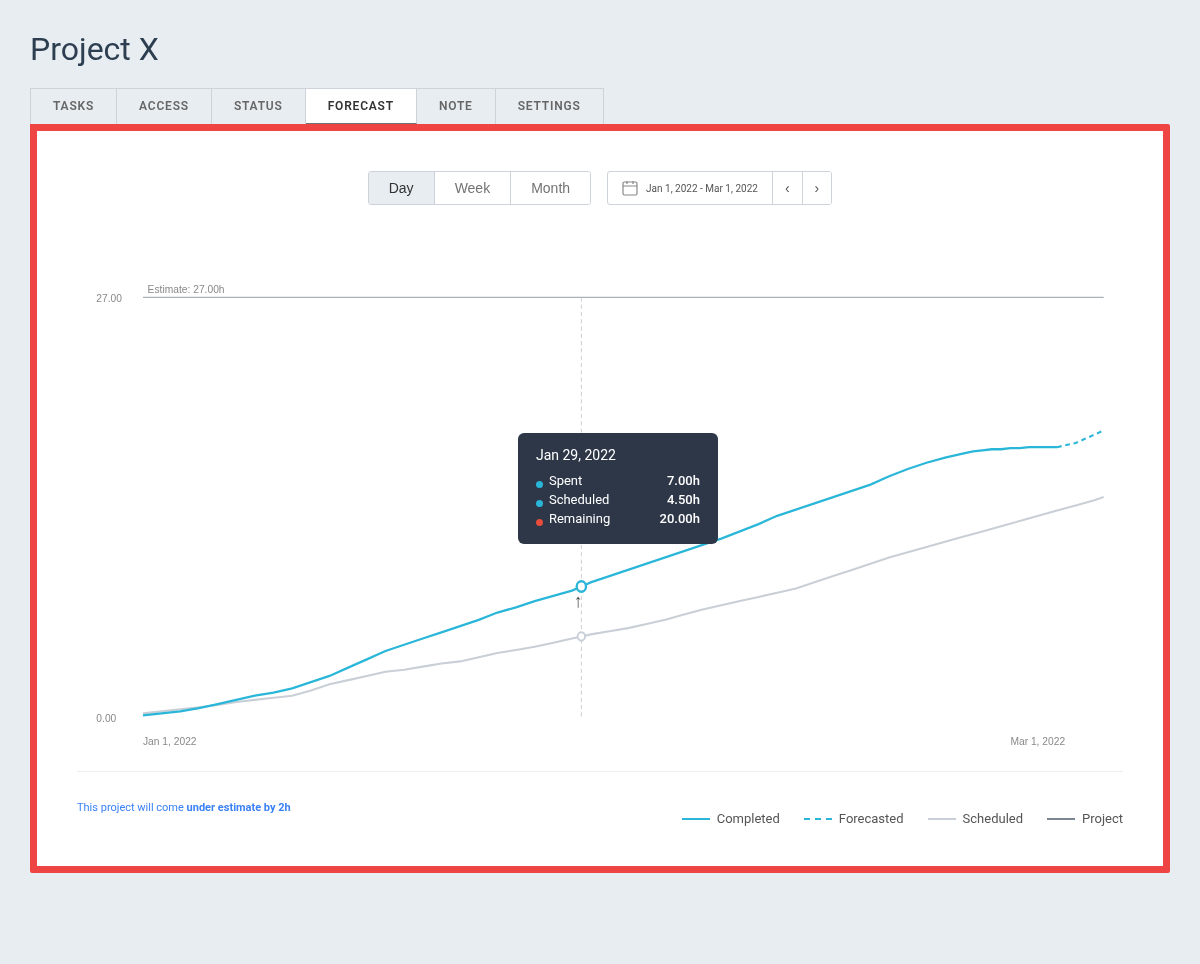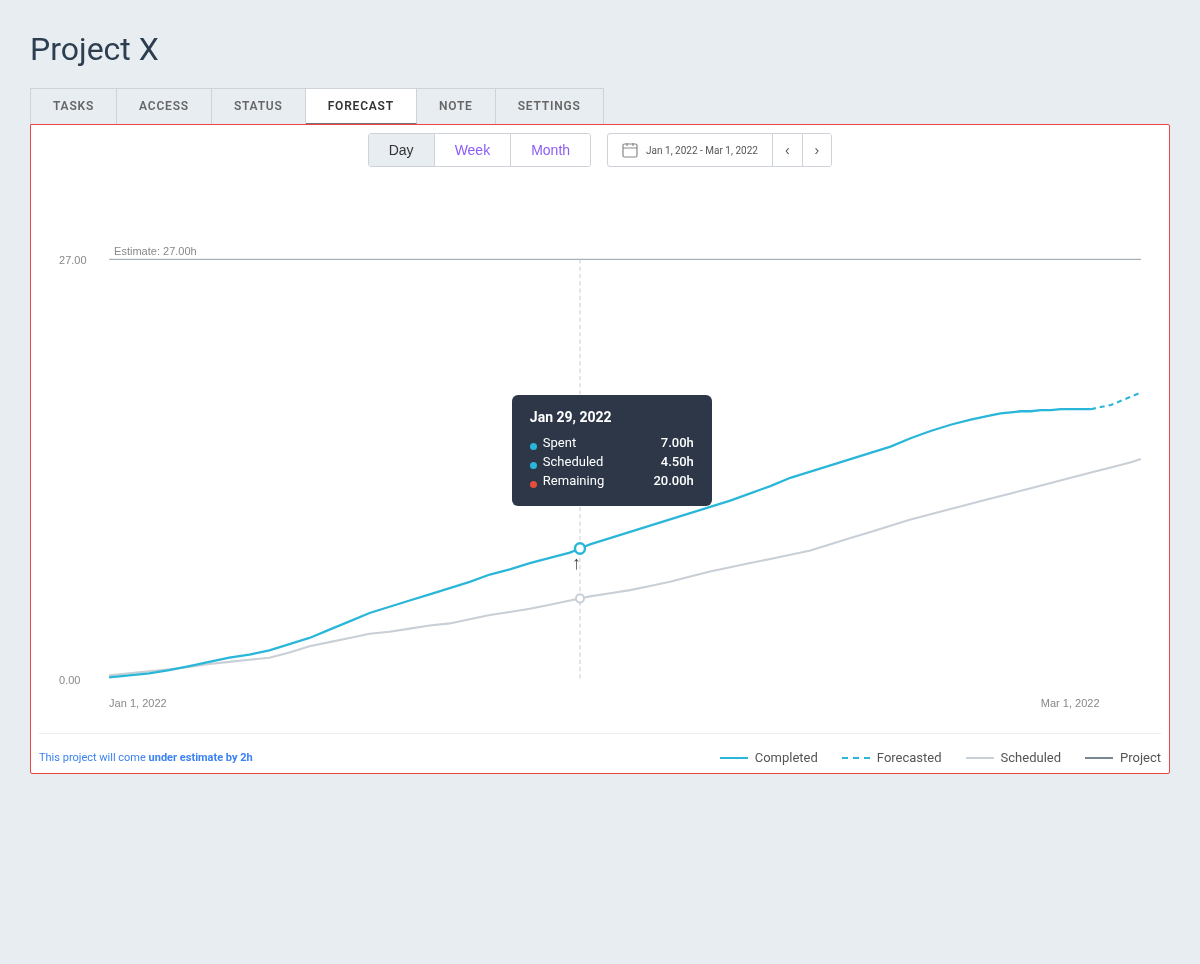--- a/index.html
+++ b/index.html
@@ -35,43 +35,43 @@
     .tab:not(:first-child) { border-left: none; }
     .tab.active {
       background: #fff;
       color: #333;
       border-bottom: 1px solid #737373;
       position: relative;
       z-index: 2;
     }
     .panel {
       background: #fff;
-      border: 1px solid #ef4444;
+      border: 7px solid #ef4444;
       border-radius: 0 2px 2px 2px;
-      padding: 8px;
+      padding: 40px;
       position: relative;
     }
     .chart-controls {
       display: flex;
       align-items: center;
       justify-content: center;
       gap: 0;
       margin-bottom: 30px;
     }
     .period-group {
       display: flex;
       border: 1px solid #cdd3d9;
       border-radius: 3px;
       overflow: hidden;
       margin-right: 16px;
     }
     .period-btn {
       padding: 8px 20px;
       font-size: 14px;
-      color: #8b5cf6;
+      color: #737373;
       background: #fff;
       border: none;
       cursor: pointer;
       border-right: 1px solid #cdd3d9;
     }
     .period-btn:last-child { border-right: none; }
     .period-btn.active {
       background: #e8edf2;
       font-weight: 500;
       color: #333;
@@ -117,21 +117,21 @@
       border-radius: 6px;
       padding: 14px 18px;
       font-size: 13px;
       min-width: 200px;
       left: 42%;
       top: 38%;
       pointer-events: none;
       z-index: 10;
     }
     .tooltip-date {
-      font-weight: 700;
+      font-weight: 400;
       font-size: 14px;
       margin-bottom: 10px;
     }
     .tooltip-row {
       display: flex;
       justify-content: space-between;
       gap: 20px;
       margin-bottom: 4px;
       align-items: center;
     }
@@ -160,20 +160,21 @@
       display: flex;
       align-items: center;
       gap: 24px;
     }
     .legend-item {
       display: flex;
       align-items: center;
       gap: 7px;
       font-size: 13px;
       color: #555;
+      margin-top: 23px;
     }
     .legend-line {
       width: 28px;
       height: 2px;
       display: inline-block;
     }
     .legend-line.completed { background: #29b6d8; }
     .legend-line.forecasted {
       background: none;
       border-top: 2px dashed #29b6d8;

